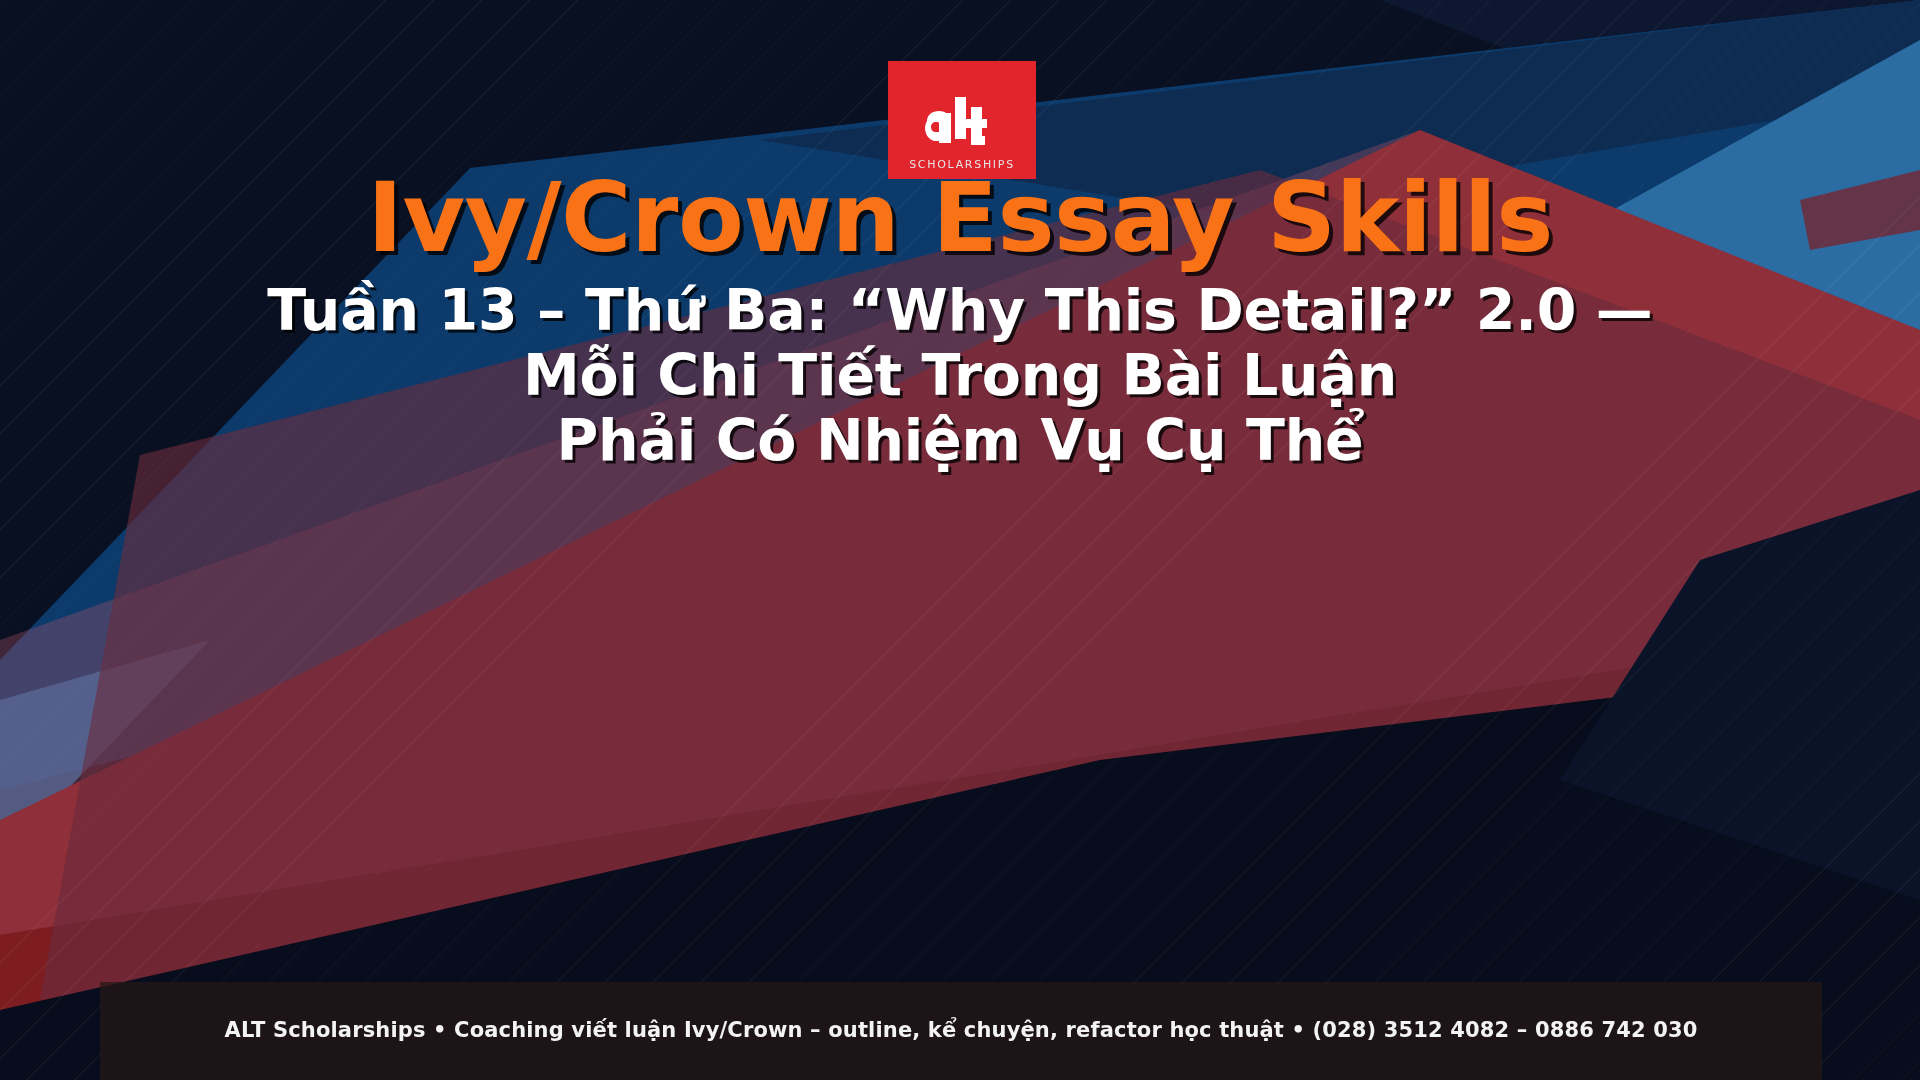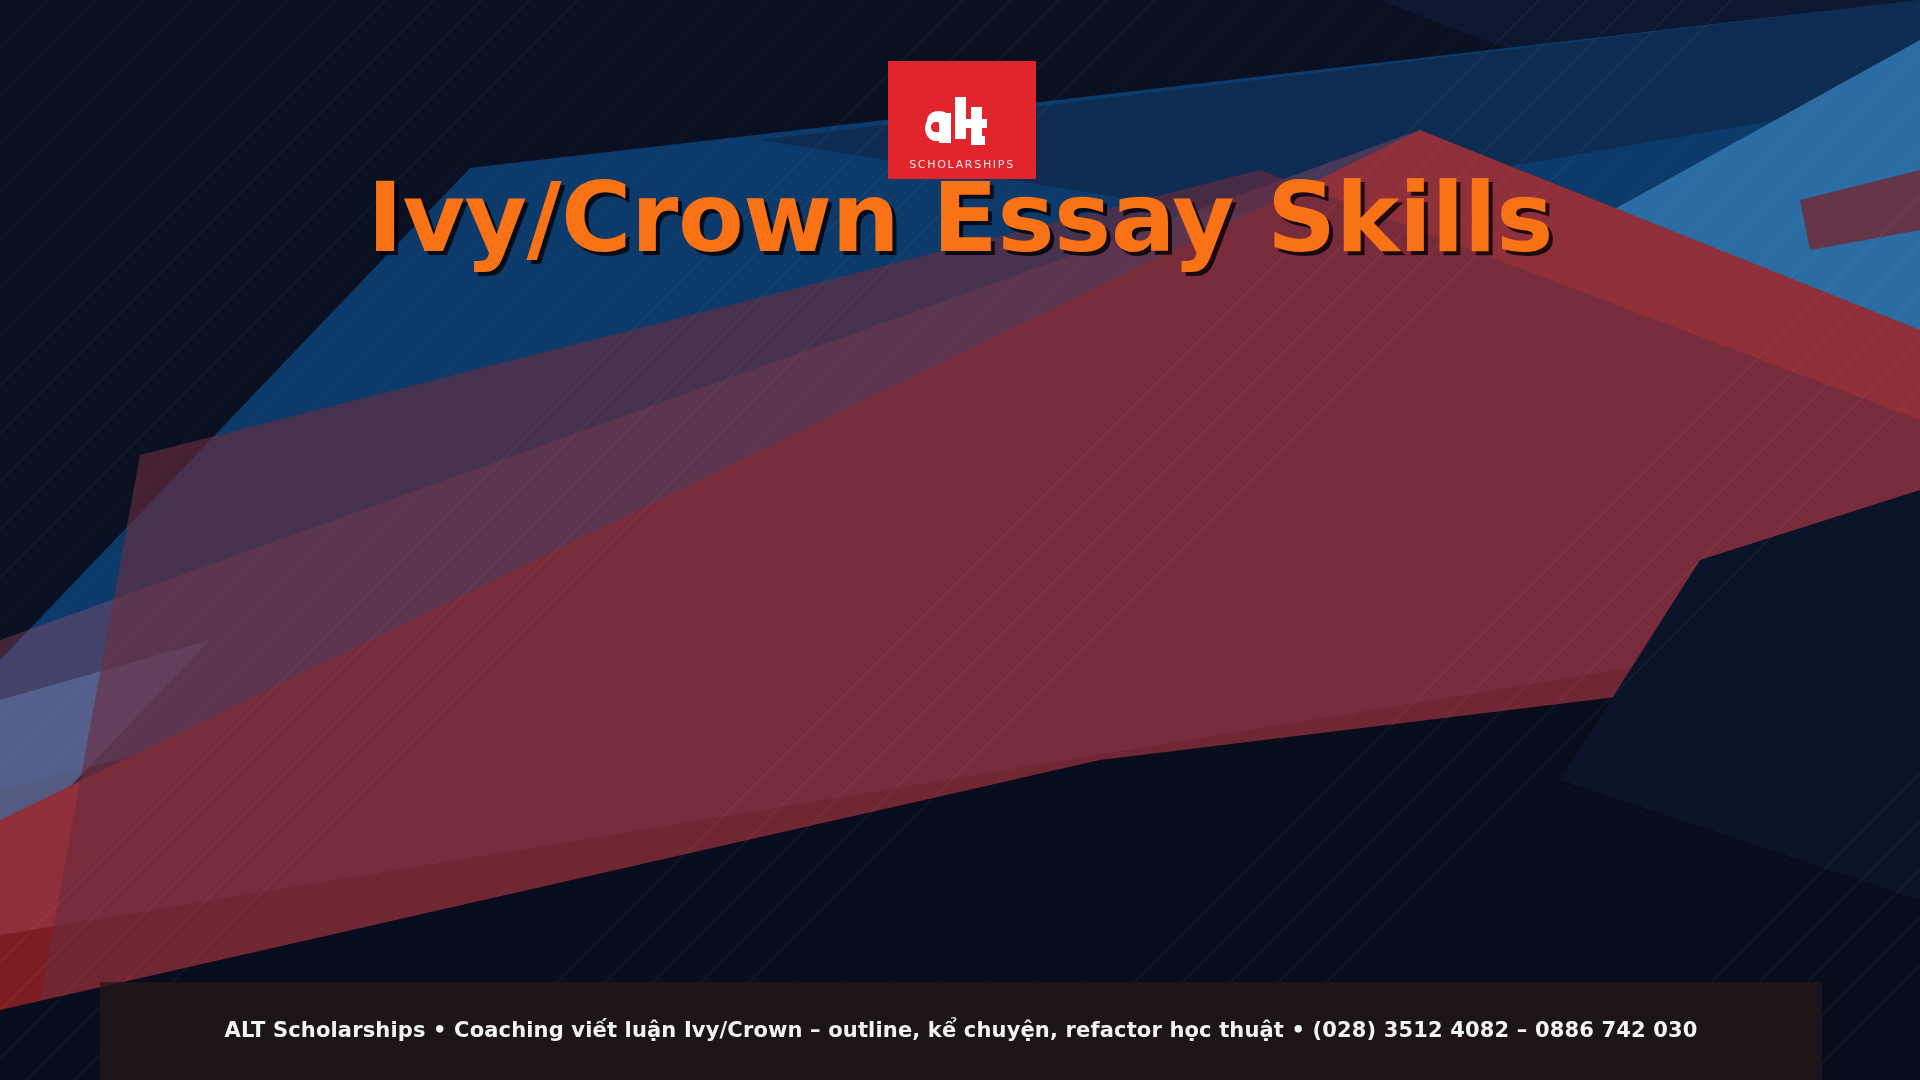--- a/index.html
+++ b/index.html
@@ -174,19 +174,24 @@
         <rect x="54" y="12" width="11" height="38" fill="#ffffff"></rect>
         <rect x="44" y="24" width="26" height="9" fill="#ffffff"></rect>
         <path d="M54 42c0 5 4 8 9 8h5v-9h-3c-2 0-3-1-3-3z" fill="#ffffff"></path>
       </svg>
     </div>
     <div id="logo-word">SCHOLARSHIPS</div>
   </div>
 
   <div id="text-block">
     <h1 id="main-title">Ivy/Crown Essay Skills</h1>
+    <div id="subtitle">
+      <span class="sub-line">Tuần 13 – Thứ Ba: “Why This Detail?” 2.0 —</span>
+      <span class="sub-line">Mỗi Chi Tiết Trong Bài Luận</span>
+      <span class="sub-line">Phải Có Nhiệm Vụ Cụ Thể</span>
+    </div>
   </div>
 
   <div id="footer-bar">
     <div id="footer-text">ALT Scholarships • Coaching viết luận Ivy/Crown – outline, kể chuyện, refactor học thuật • (028) 3512 4082 – 0886 742 030</div>
   </div>
 
 </div>
 
 </body></html>

